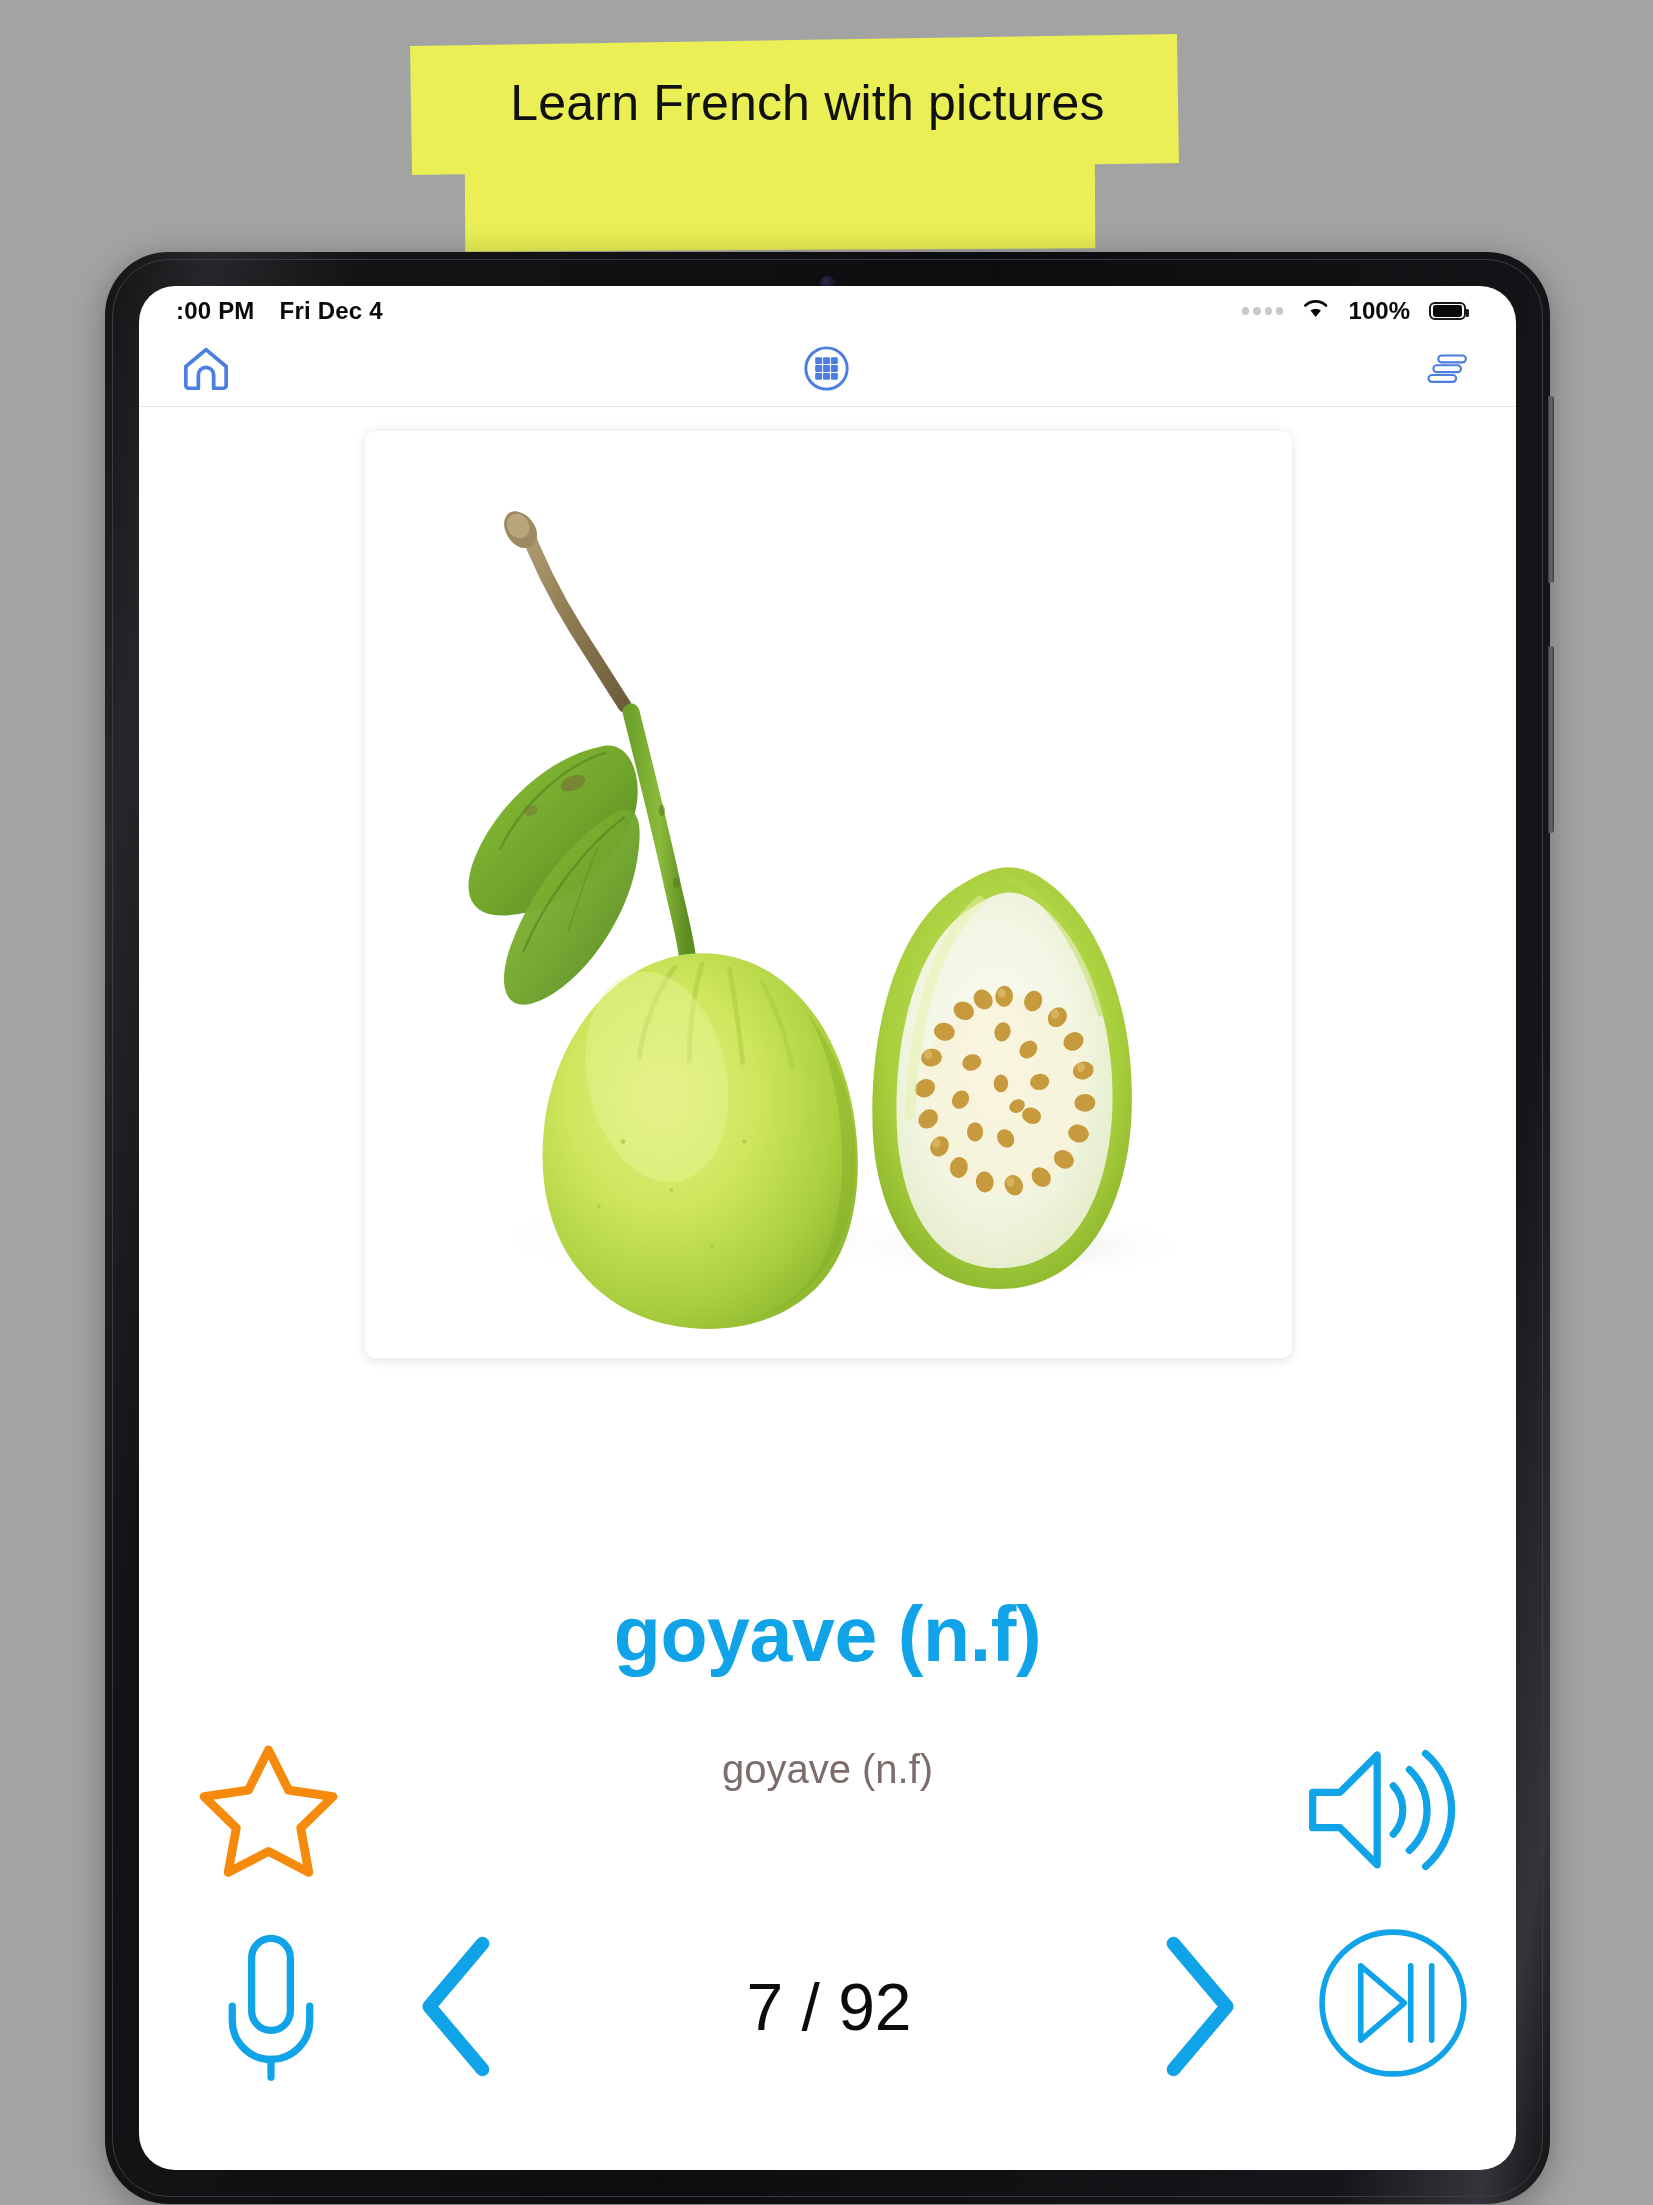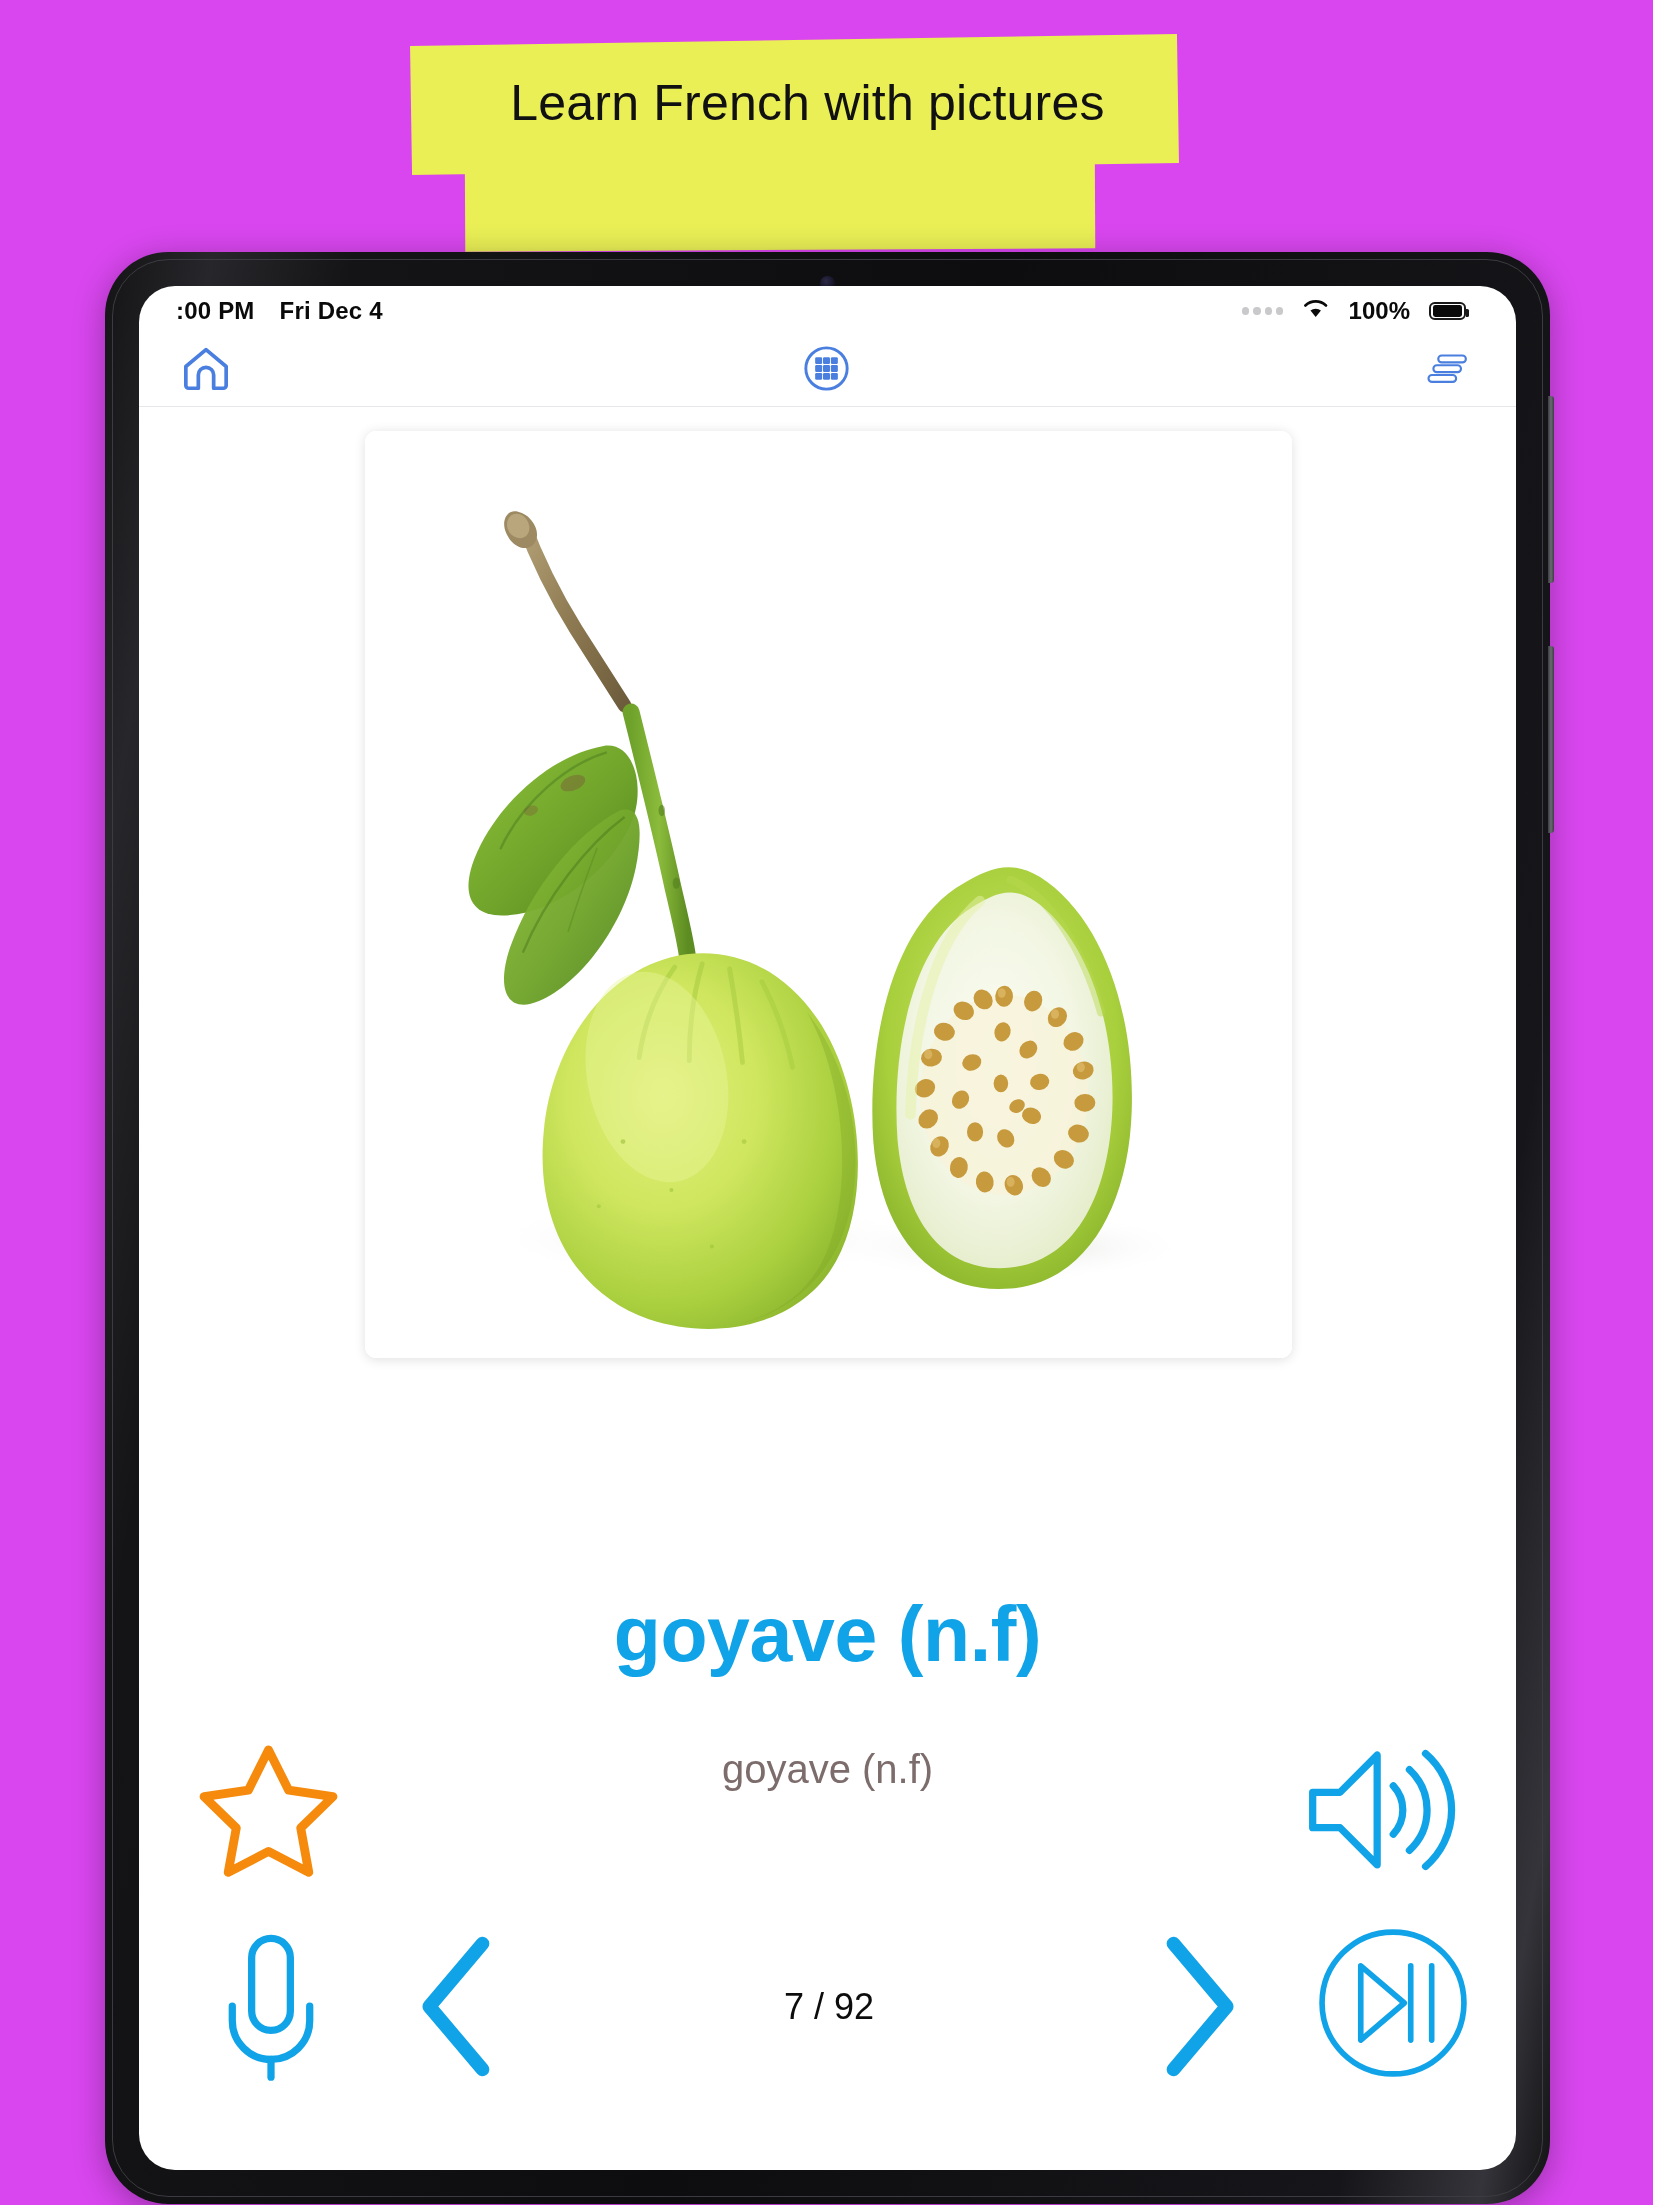--- a/index.html
+++ b/index.html
@@ -7,21 +7,21 @@
     width: 1653px;
     height: 2205px;
     background: #ffffff;
     font-family: "Liberation Sans", sans-serif;
     overflow: hidden;
   }
   #stage {
     position: relative;
     width: 1653px;
     height: 2205px;
-    background: #d946ef;
+    background: #a3a3a3;
   }
 
   
   .banner-wrap {
     position: absolute;
     left: 404px;
     top: 32px;
     width: 807px;
     height: 210px;
   }
@@ -209,21 +209,21 @@
   }
 
   
   .ctl { position: absolute; display: flex; align-items: center; justify-content: center; }
   .ctl-star  { left: 53px;   top: 1447px; width: 153px; height: 153px; }
   .ctl-sound { left: 1162px; top: 1447px; width: 161px; height: 153px; }
   .ctl-mic   { left: 71px;   top: 1640px; width: 121px; height: 161px; }
   .ctl-prev  { left: 250px;  top: 1640px; width: 137px; height: 161px; }
   .ctl-count {
     left: 452px; top: 1640px; width: 476px; height: 161px;
-    font-size: 36px; font-weight: 400; color: #0c0c0c;
+    font-size: 66px; font-weight: 400; color: #0c0c0c;
   }
   .ctl-next  { left: 991px; top: 1640px; width: 137px; height: 161px; }
   .ctl-skip  { left: 1169px; top: 1632px; width: 170px; height: 170px; }
   .ctl svg { display: block; }
 </style>
 </head>
 <body>
 
 <div id="stage">
 

